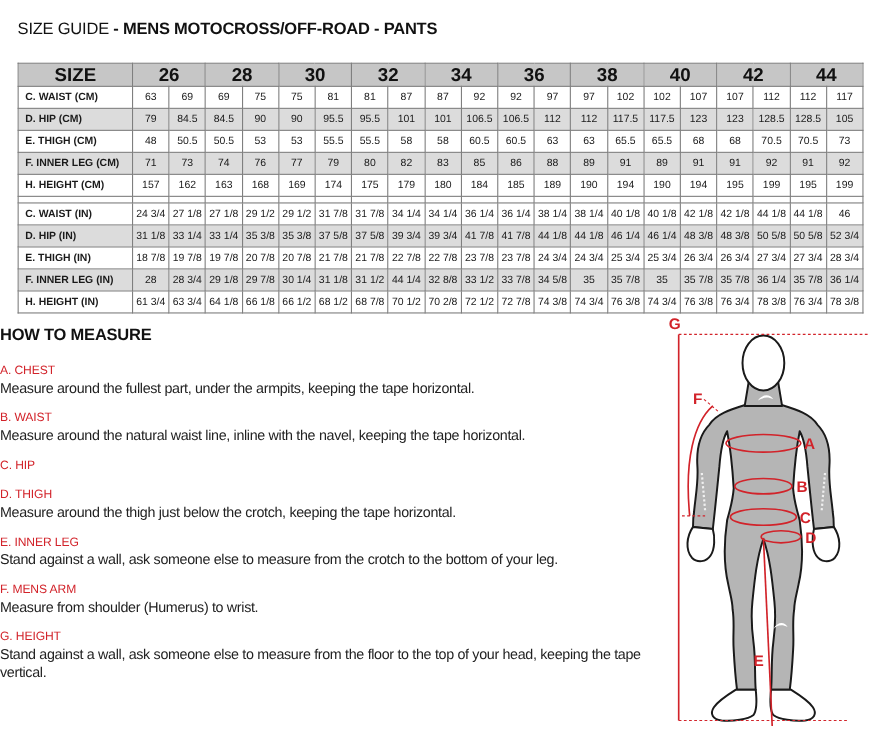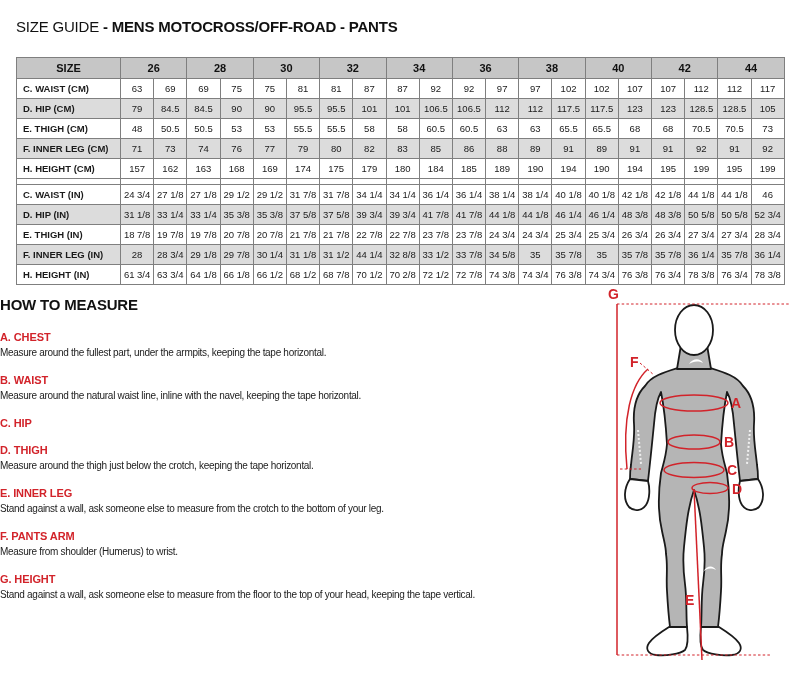--- a/index.html
+++ b/index.html
@@ -24,40 +24,40 @@
   table.size-table{
     position:absolute;left:16px;top:57px;width:768px;
     border-collapse:collapse;table-layout:fixed;
   }
   table.size-table th, table.size-table td{
     border:1px solid var(--border-gray);
     font-size:9.5px;height:20px;padding:0;line-height:1;
     text-align:center;vertical-align:middle;white-space:nowrap;overflow:hidden;
   }
   table.size-table thead th{
-    background:var(--header-gray);font-weight:700;font-size:11px;height:21px;color:#111;
+    background:var(--header-gray);font-weight:700;font-size:17px;height:21px;color:#111;
   }
   table.size-table td.row-label{
     text-align:left;font-weight:700;padding-left:6px;font-size:9.5px;
   }
   table.size-table tr.shaded td{background:var(--row-gray);}
   table.size-table tr.sep td{height:6px;background:#fff;}
 
   .how-to-measure{
     position:absolute;left:0;top:296px;width:604px;
   }
   .htm-heading{
     margin:0 0 17px 0;font-size:15px;font-weight:700;letter-spacing:-0.2px;color:#111;
   }
   .measure-item{margin-bottom:12px;}
   .measure-label{
-    color:var(--accent);font-weight:700;font-size:11px;line-height:15px;letter-spacing:-0.1px;
+    color:var(--accent);font-weight:400;font-size:11px;line-height:15px;letter-spacing:-0.1px;
   }
   .measure-text{
-    font-size:10px;line-height:16px;letter-spacing:-0.3px;color:#222;
+    font-size:13px;line-height:16px;letter-spacing:-0.3px;color:#222;
   }
 
   .figure-wrap{position:absolute;left:593px;top:278px;width:207px;height:399px;}
   .suit{fill:var(--suit-gray);stroke:#1a1a1a;stroke-width:1.8;stroke-linejoin:round;}
   .skin{fill:#ffffff;stroke:#1a1a1a;stroke-width:1.8;stroke-linejoin:round;}
   .redline{stroke:var(--accent);fill:none;stroke-width:1.5;}
   .reddash{stroke:var(--accent);fill:none;stroke-width:1px;stroke-dasharray:2.5 2.2;}
   .figletter{fill:var(--accent);font-family:"Liberation Sans",sans-serif;font-weight:700;font-size:14px;}
   .whitemark{fill:#ffffff;stroke:none;}
   .whitedash{stroke:#ffffff;stroke-width:2;stroke-dasharray:2 2;fill:none;opacity:.8;}
@@ -379,21 +379,21 @@
       </div>
       <div class="measure-item">
         <div class="measure-label">D. THIGH</div>
         <div class="measure-text">Measure around the thigh just below the crotch, keeping the tape horizontal.</div>
       </div>
       <div class="measure-item">
         <div class="measure-label">E. INNER LEG</div>
         <div class="measure-text">Stand against a wall, ask someone else to measure from the crotch to the bottom of your leg.</div>
       </div>
       <div class="measure-item">
-        <div class="measure-label">F. PANTS ARM</div>
+        <div class="measure-label">F. MENS ARM</div>
         <div class="measure-text">Measure from shoulder (Humerus) to wrist.</div>
       </div>
       <div class="measure-item">
         <div class="measure-label">G. HEIGHT</div>
         <div class="measure-text">Stand against a wall, ask someone else to measure from the floor to the top of your head, keeping the tape vertical.</div>
       </div>
     </div>
 </section>
 
 <svg class="figure-wrap" viewBox="0 0 207 399" width="207" height="399" xmlns="http://www.w3.org/2000/svg">

